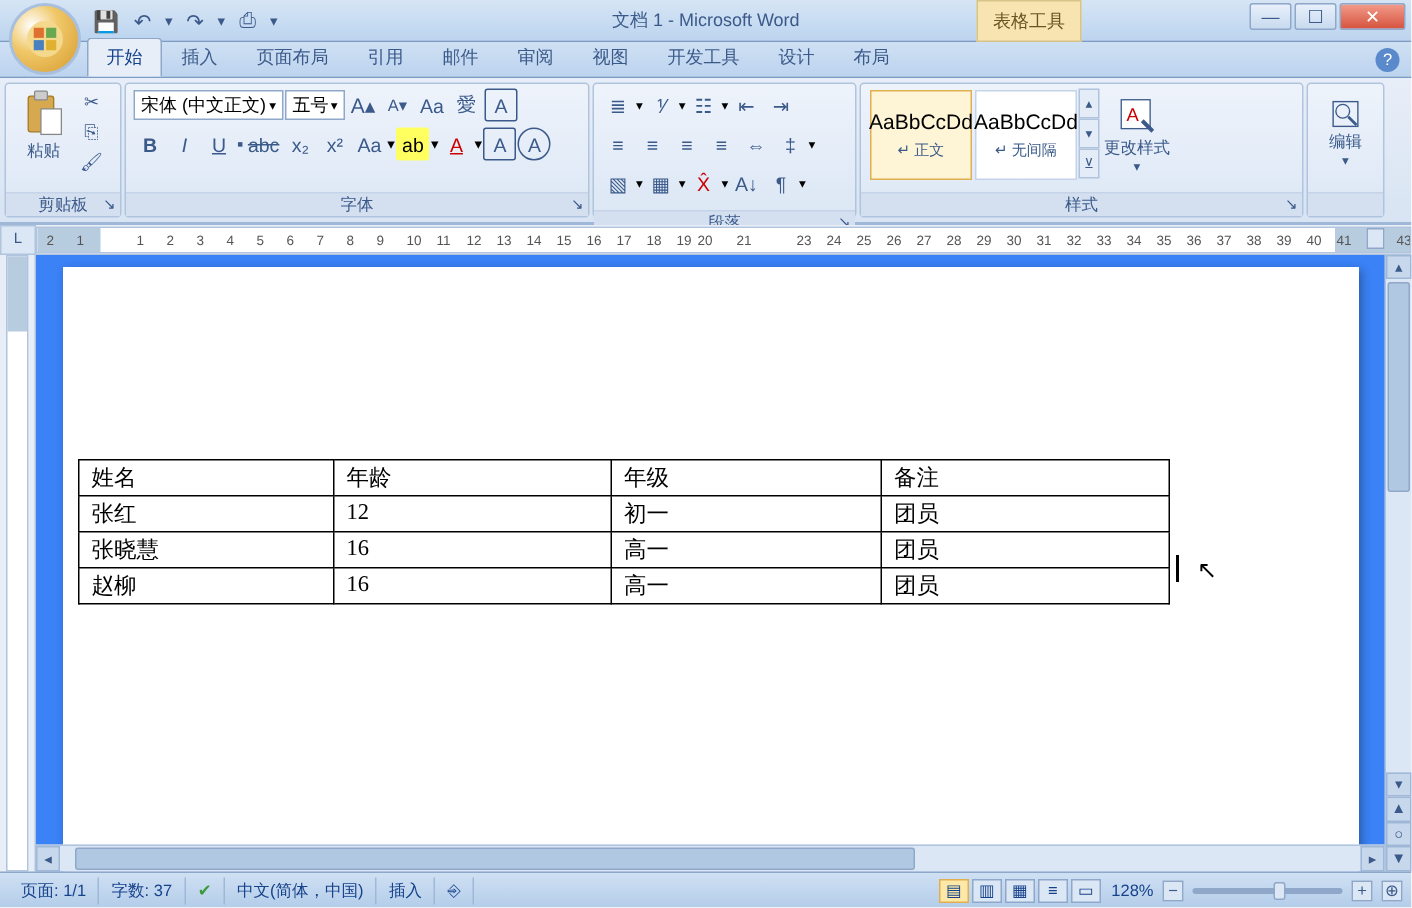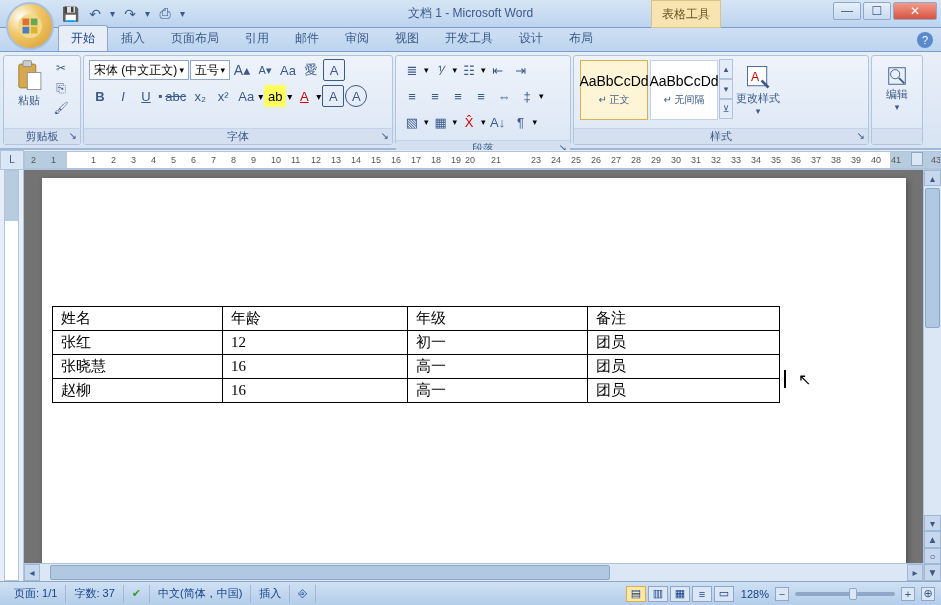--- a/index.html
+++ b/index.html
@@ -56,21 +56,21 @@
 .ruler-dark.left { left:0; width:42px; }
 .ruler-dark.right { right:0; width:50px; }
 .ruler-tick { position:absolute; top:3px; font-size:9px; }
 .ruler-split { position:absolute; right:18px; top:2px; width:12px; height:14px; background:#dce7f5; border:1px solid #8fa8c9; }
 
 
 .docarea { position:absolute; top:170px; left:0; right:0; bottom:24px; background:#bcd4ef; display:flex; }
 .vruler { width:24px; background:#e8eef8; border-right:1px solid #b0c4de; position:relative; }
 .vruler-inner { position:absolute; left:4px; right:4px; top:0; bottom:0; background:#fff; border:1px solid #b0c4de; }
 .vruler-dark { position:absolute; left:0; right:0; background:#b8cce0; }
-.docscroll { flex:1; overflow:hidden; position:relative; background:#737373; }
+.docscroll { flex:1; overflow:hidden; position:relative; background:#3b82f6; }
 .page { position:absolute; left:18px; top:8px; width:864px; height:600px; background:#fff; box-shadow:2px 2px 6px rgba(0,0,0,.3); }
 .tbl { position:absolute; left:10px; top:128px; border-collapse:collapse; width:728px; }
 .tbl td { border:1px solid #000; padding:2px 8px; font-size:15px; font-family:SimSun,serif; height:24px; }
 .cursor-after { position:absolute; left:742px; top:192px; width:2px; height:18px; background:#000; }
 .mouse-cursor { position:absolute; left:774px; top:200px; font-size:16px; color:#000; pointer-events:none; }
 .vscroll { width:18px; background:#dce7f5; border-left:1px solid #b0c4de; display:flex; flex-direction:column; }
 .vscroll .arr { height:16px; background:#c8d8ec; border:1px solid #a0b8d8; font-size:10px; display:flex; align-items:center; justify-content:center; color:#3b5a8a; }
 .vscroll .track { flex:1; position:relative; }
 .vscroll .thumb { position:absolute; left:1px; right:1px; top:2px; height:140px; background:#b0c8e2; border:1px solid #8fa8c9; border-radius:2px; }
 .browse { height:50px; display:flex; flex-direction:column; }

